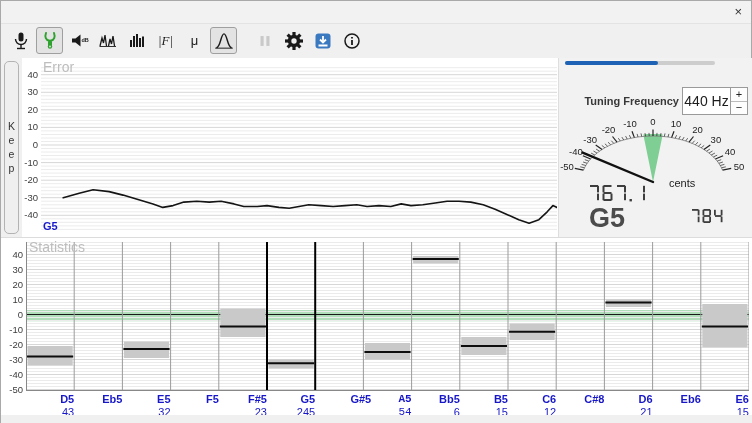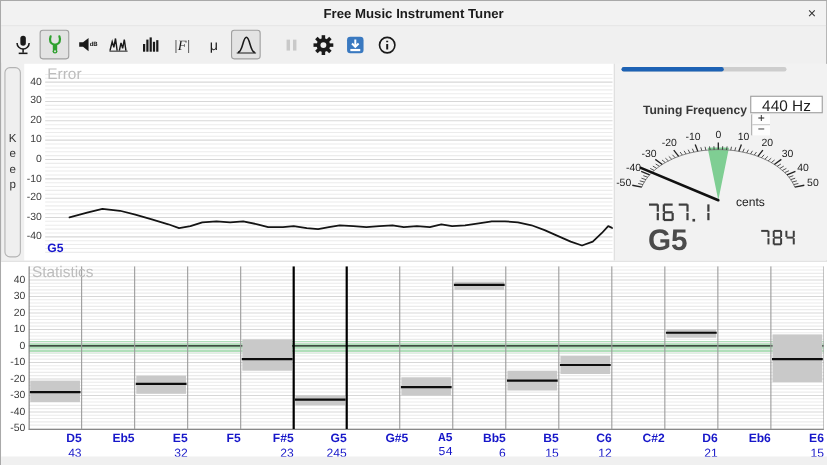--- a/index.html
+++ b/index.html
@@ -23,21 +23,21 @@
   #error-plot{position:absolute;left:19px;top:9px;width:516px;height:165px;}
   #error-ylabels .ylab{position:absolute;left:-1px;width:17px;text-align:right;font-size:9.5px;color:#3c3c3c;}
   .note-tag{position:absolute;left:21px;top:162px;font-size:11px;font-weight:bold;color:#1616cc;}
   .keep{position:absolute;left:3px;top:60px;width:15px;height:173px;background:#efefef;border:1px solid #b3b3b3;border-radius:5px;font-family:"Liberation Sans",sans-serif;font-size:10.5px;color:#333;writing-mode:vertical-lr;text-orientation:upright;letter-spacing:2px;padding:0;text-align:center;}
   
   .right-panel{position:absolute;left:557px;top:57px;width:195px;height:179px;background:#f2f2f2;border-left:1px solid #dedede;box-sizing:border-box;}
   .progress{position:absolute;left:6px;top:3px;width:150px;height:4px;background:#cdcdcd;border-radius:2px;}
   .progress .fill{height:100%;background:#1d62b4;border-radius:2px;}
   .stability-header{position:absolute;left:0;top:11px;width:188px;height:14px;background:#9c9c9c;color:#686868;font-size:11px;font-weight:bold;text-align:center;line-height:14px;}
   .tuning-label{position:absolute;right:74px;top:37px;font-size:11px;font-weight:bold;color:#383838;}
-  .spinbox{position:absolute;left:123px;top:29px;width:66px;height:16px;background:#fff;border:1px solid #9a9a9a;display:flex;box-sizing:border-box;flex-direction:column;}
+  .spinbox{position:absolute;left:123px;top:29px;width:66px;height:28px;background:#fff;border:1px solid #9a9a9a;display:flex;box-sizing:border-box;}
   .spin-value{flex:1;font-size:14px;display:flex;align-items:center;justify-content:center;color:#1c1c1c;}
   .spin-btns{width:16px;border-left:1px solid #9a9a9a;display:flex;flex-direction:column;}
   .spin-btns button{flex:1;border:none;background:#fdfdfd;font-size:11px;line-height:9px;padding:0;color:#222;}
   .spin-btns button:first-child{border-bottom:1px solid #bbb;}
   #gauge{position:absolute;left:0;top:55px;width:195px;height:123px;overflow:visible;}
   #gauge text{font-family:"Liberation Sans",sans-serif;}
   
   .stats-panel{position:absolute;left:0;top:236px;width:752px;height:187px;background:#ffffff;border-top:1px solid #dcdcdc;box-sizing:border-box;}
   #stats-title{left:28px;top:1px;}
   #stats-plot{position:absolute;left:25px;top:4px;width:723px;height:149px;}
@@ -47,21 +47,20 @@
   .nname{font-weight:bold;}
   .ncount{margin-top:1px;}
   .bottom-strip{position:absolute;left:0;top:177px;width:752px;height:10px;background:#f0f0f0;}
 </style>
 </head>
 <body>
 
 <div class="window">
 
   <div class="titlebar">
-    <span>Free Music Instrument Tuner</span>
     <span class="close">×</span>
   </div>
 
   <div class="toolbar">
     <button class="tb">
       <svg width="20" height="20" viewBox="0 0 20 20">
         <rect x="7.5" y="1.5" width="5" height="9" rx="2.5" fill="#1a1a1a"></rect>
         <path d="M4.5,8 a5.5,5.5 0 0 0 11,0" fill="none" stroke="#1a1a1a" stroke-width="1.4"></path>
         <line x1="10" y1="13.5" x2="10" y2="17" stroke="#1a1a1a" stroke-width="1.4"></line>
         <line x1="6" y1="17.5" x2="14" y2="17.5" stroke="#1a1a1a" stroke-width="1.4"></line>
@@ -472,21 +471,21 @@
         </div>
         <div class="ncol" style="left: 458.8px; width: 48.2px;">
           <div class="nname">B5</div>
           <div class="ncount">15</div>
         </div>
         <div class="ncol" style="left: 507px; width: 48.2px;">
           <div class="nname">C6</div>
           <div class="ncount">12</div>
         </div>
         <div class="ncol" style="left: 555.2px; width: 48.2px;">
-          <div class="nname">C#2</div>
+          <div class="nname">C#8</div>
           <div class="ncount"></div>
         </div>
         <div class="ncol" style="left: 603.4px; width: 48.2px;">
           <div class="nname">D6</div>
           <div class="ncount">21</div>
         </div>
         <div class="ncol" style="left: 651.6px; width: 48.2px;">
           <div class="nname">Eb6</div>
           <div class="ncount"></div>
         </div>

